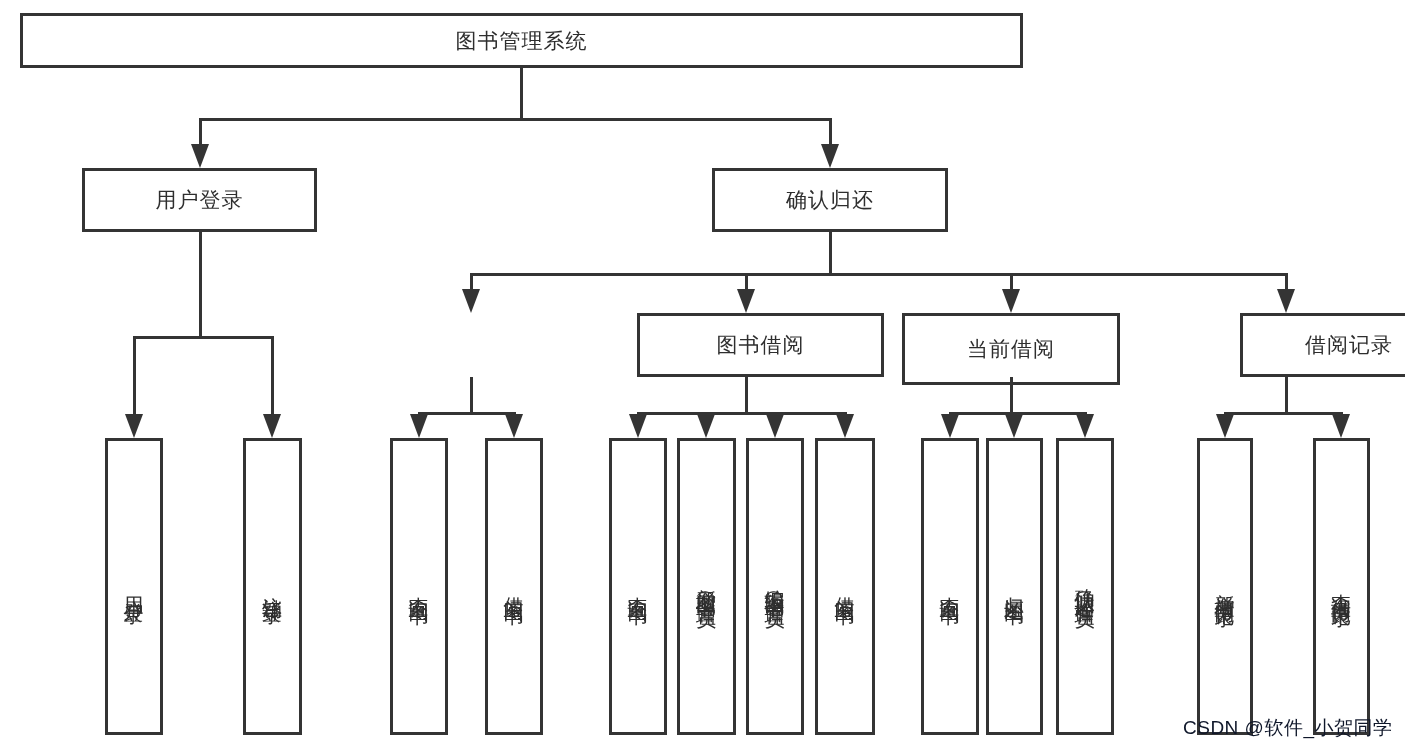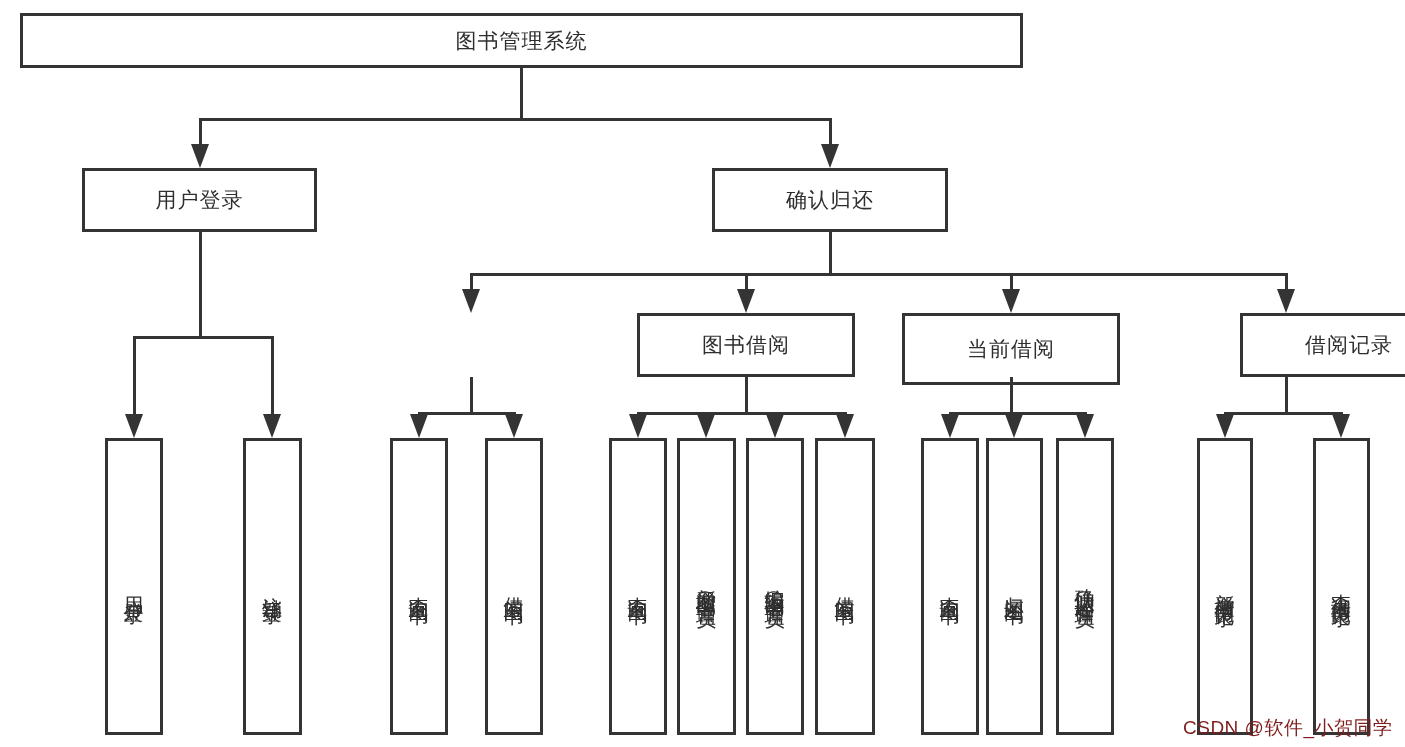--- a/index.html
+++ b/index.html
@@ -35,39 +35,39 @@
   .ahead {
     position:absolute; width:0; height:0;
     border-left:9px solid transparent;
     border-right:9px solid transparent;
     border-top:24px solid #343434;
   }
   .watermark {
     position:absolute;
     left:1183px; top:715px;
     font-size:19px;
-    color:#7f1d1d;
+    color:#0f172a;
     letter-spacing:0.5px;
     white-space:nowrap;
     z-index:5;
   }
 </style>
 </head>
 <body>
 
 <div id="canvas">
 
   <div class="box h-label" style="left:20px;top:13px;width:1003px;height:55px">图书管理系统</div>
 
   <div class="box h-label" style="left:82px;top:168px;width:235px;height:64px">用户登录</div>
 
   <div class="box h-label" style="left:712px;top:168px;width:236px;height:64px">确认归还</div>
 
 
-  <div class="box h-label" style="left:637px;top:313px;width:218px;height:64px">图书借阅</div>
+  <div class="box h-label" style="left:637px;top:313px;width:247px;height:64px">图书借阅</div>
 
   <div class="box h-label" style="left:902px;top:313px;width:218px;height:72px">当前借阅</div>
 
   <div class="box h-label" style="left:1240px;top:313px;width:218px;height:64px">借阅记录</div>
 
   <div class="box leaf" style="left:105px;width:58px">用户登录</div>
   <div class="box leaf" style="left:243px;width:59px">注销登录</div>
 
   <div class="box leaf" style="left:390px;width:58px">查询图书</div>
   <div class="box leaf" style="left:485px;width:58px">借阅图书</div>

